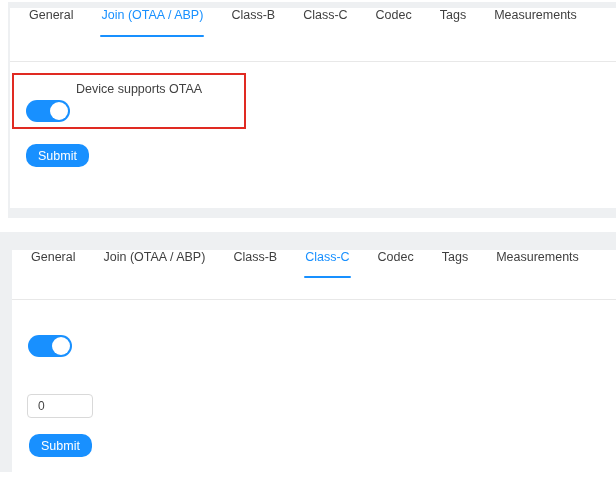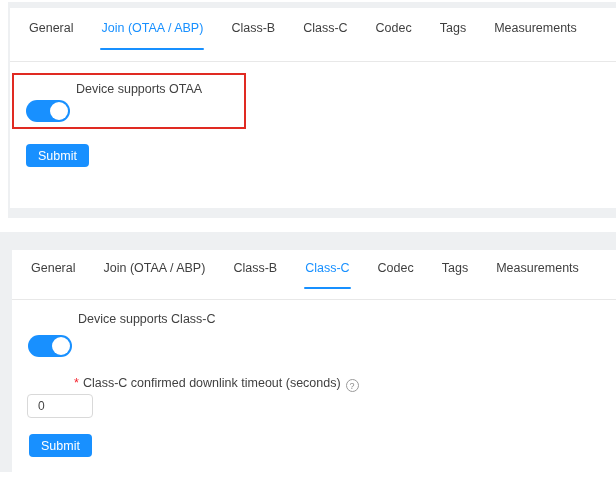--- a/index.html
+++ b/index.html
@@ -12,21 +12,21 @@
   .shot{position:absolute;background:#eef0f2;}
   #shot1{left:8px;top:2px;width:608px;height:216px;}
   #shot2{left:0;top:232px;width:616px;height:240px;}
   .panel{position:absolute;background:#ffffff;}
   #panel1{left:2px;top:6px;right:0;bottom:10px;}
   #panel2{left:12px;top:18px;right:0;bottom:0;}
 
   .tabbar{
     position:absolute;left:0;right:0;top:0;height:54px;
     border-bottom:1px solid #e8e8e8;
-    display:flex;align-items:center;gap:26px;
+    display:flex;align-items:flex-start;gap:26px;
     padding-left:18px;box-sizing:border-box;
   }
   #panel2 .tabbar{height:50px;}
   .tab{
     position:relative;font-size:12.5px;color:#3f3f3f;
     padding:0 1px 14px 1px;cursor:pointer;white-space:nowrap;
   }
   #panel2 .tab{padding-bottom:13px;}
   .tab.active{color:#1890ff;}
   .tab.active::after{
@@ -40,21 +40,21 @@
     position:absolute;width:44px;height:22px;border-radius:11px;
     background:#1890ff;cursor:pointer;
   }
   .toggle::after{
     content:"";position:absolute;top:2px;right:2px;width:18px;height:18px;
     border-radius:50%;background:#ffffff;
   }
 
   .submit-btn{
     position:absolute;height:23px;min-width:59px;padding:0 12px;
-    background:#1890ff;color:#ffffff;border:none;border-radius:4px;
+    background:#1890ff;color:#ffffff;border:none;border-radius:10px;
     font-size:12.5px;font-family:"Liberation Sans", sans-serif;cursor:pointer;
   }
 
   .highlight-box{
     position:absolute;border:2px solid #e02a22;box-sizing:border-box;
     pointer-events:none;
   }
   #panel1 .highlight-box{left:2px;top:65px;width:234px;height:56px;}
 
   .req-star{color:#f5222d;margin-right:4px;font-size:12.5px;}
@@ -103,25 +103,21 @@
     <div class="tabbar">
       <div class="tab">General</div>
       <div class="tab">Join (OTAA / ABP)</div>
       <div class="tab">Class-B</div>
       <div class="tab active">Class-C</div>
       <div class="tab">Codec</div>
       <div class="tab">Tags</div>
       <div class="tab">Measurements</div>
     </div>
 
-    <div class="field-label" style="left:18px;top:62px;">Device supports Class-C</div>
 
     <div class="toggle" style="left:16px;top:85px;" role="switch" aria-checked="true"></div>
 
-    <div class="field-label" style="left:14px;top:126px;">
-      <span class="req-star">*</span><span>Class-C confirmed downlink timeout (seconds)</span><span class="help-icon">?</span>
-    </div>
 
     <input class="num-input" style="left: 15px; top: 144px;" type="text" value="0">
 
     <button class="submit-btn" style="left:17px;top:184px;">Submit</button>
   </div>
 </div>
 
 </body></html>

